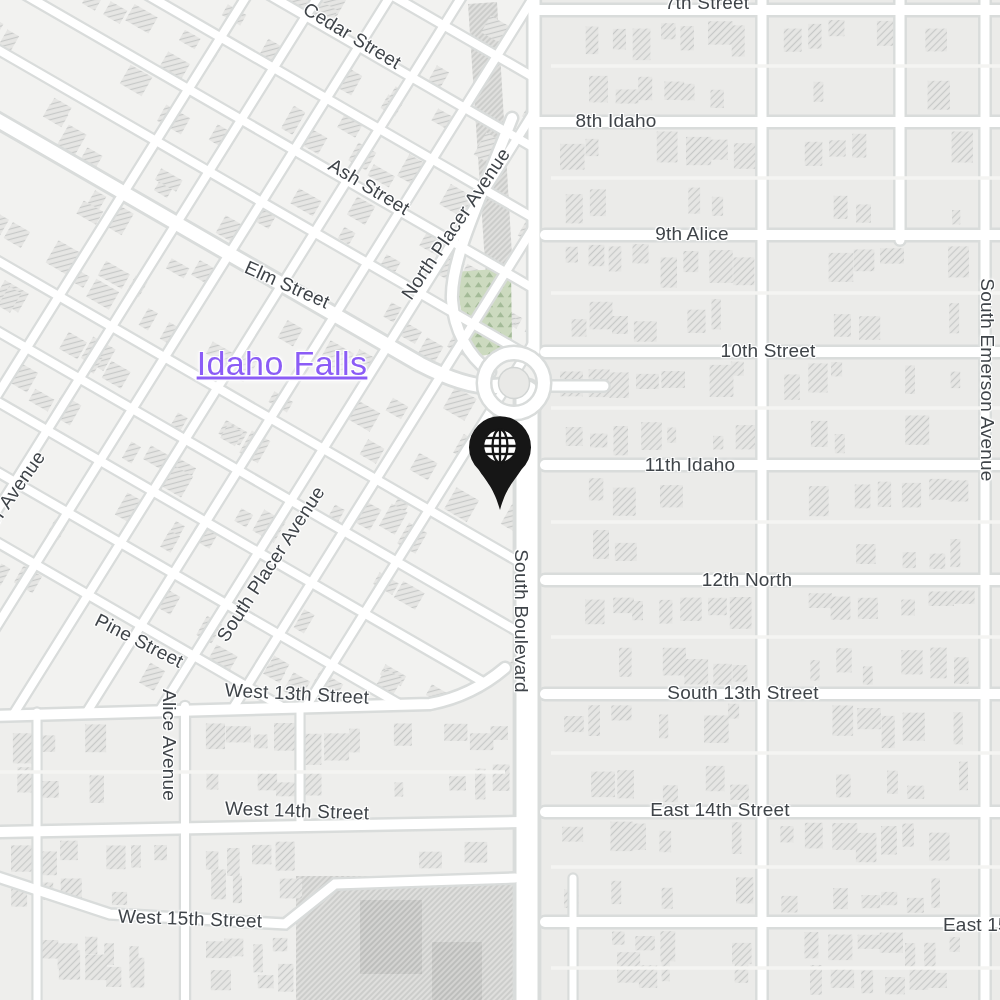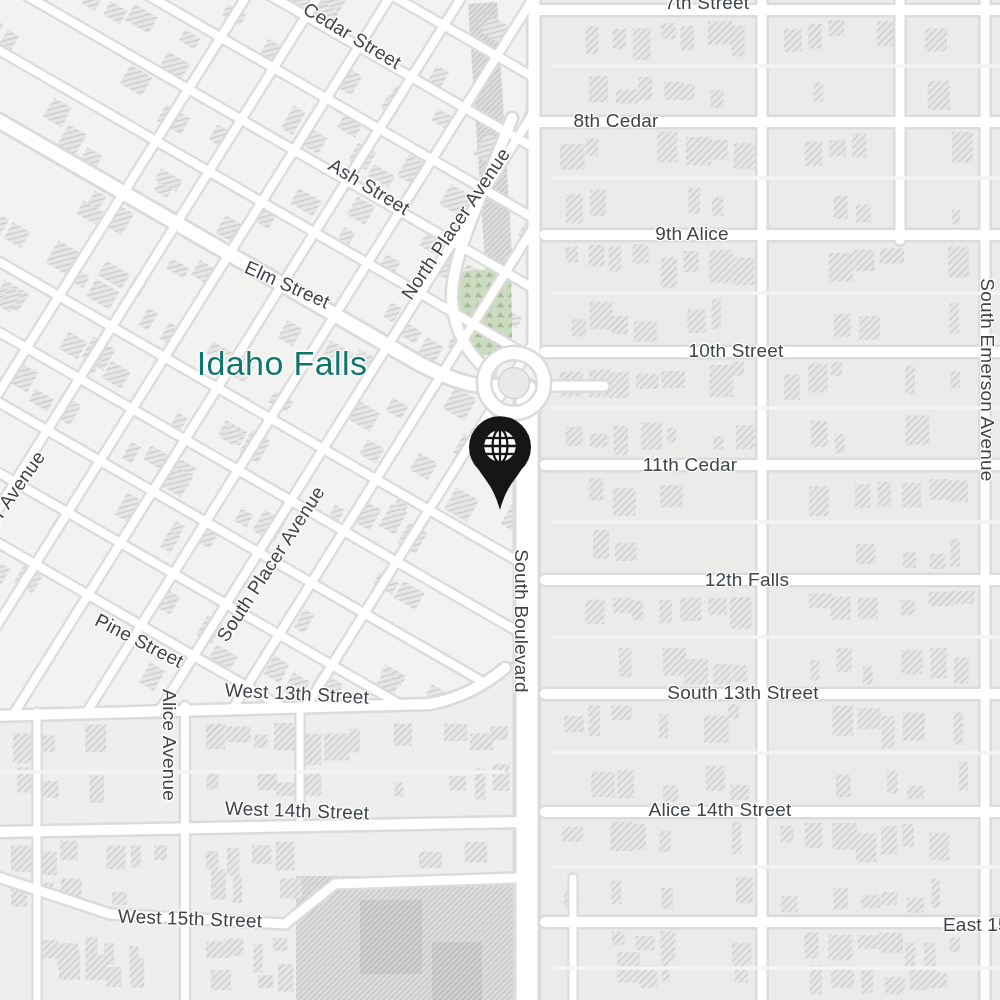--- a/index.html
+++ b/index.html
@@ -3,23 +3,23 @@
 <meta charset="utf-8">
 <style>
   html,body{margin:0;padding:0;background:#eeeeec;}
   .map{position:relative;width:1000px;height:1000px;overflow:hidden;
        font-family:"Liberation Sans",sans-serif;background:#eeeeec;}
   .map svg.base{position:absolute;left:0;top:0;}
   .lbl{position:absolute;white-space:nowrap;font-size:19px;letter-spacing:.2px;color:#3f4449;
        transform:translate(-50%,-50%) rotate(var(--r,0deg));
        text-shadow:-1px -1px 0 #fff,1px -1px 0 #fff,-1px 1px 0 #fff,1px 1px 0 #fff,0 0 3px #fff,0 0 5px #fff;}
   .lbl-left{transform:translate(0,-50%) rotate(var(--r,0deg));}
-  .city{position:absolute;white-space:nowrap;font-size:34px;letter-spacing:.4px;color:#0f766e;
+  .city{position:absolute;white-space:nowrap;font-size:34px;letter-spacing:.4px;color:#8b5cf6;
         transform:translate(-50%,-50%);
-        text-shadow:-1px -1px 0 #fff,1px -1px 0 #fff,-1px 1px 0 #fff,1px 1px 0 #fff,0 0 4px #fff,0 0 6px #fff;}
+        text-shadow:-1px -1px 0 #fff,1px -1px 0 #fff,-1px 1px 0 #fff,1px 1px 0 #fff,0 0 4px #fff,0 0 6px #fff;text-decoration:underline;}
   .pin{position:absolute;}
 </style>
 </head>
 <body>
 
 <div class="map">
 
   <svg class="base" width="1000" height="1000" viewBox="0 0 1000 1000">
     <defs>
       <clipPath id="leftClip">
@@ -667,38 +667,38 @@
       </g>
     <g id="g-round">
         <circle cx="514" cy="383" r="30" fill="none" stroke="#d9dcdb" stroke-width="17"></circle>
         <circle cx="514" cy="383" r="30" fill="none" stroke="#ffffff" stroke-width="12"></circle>
         <circle cx="514" cy="383" r="15.5" fill="#e9e9e7" stroke="#d2d5d4" stroke-width="1.5"></circle>
       </g>
   </svg>
 
   <div class="lbl" style="left:352px;top:36px;--r:31deg">Cedar Street</div>
   <div class="lbl" style="left:707px;top:3px">7th Street</div>
-  <div class="lbl" style="left:616px;top:121px">8th Cedar</div>
+  <div class="lbl" style="left:616px;top:121px">8th Idaho</div>
   <div class="lbl" style="left:369px;top:187px;--r:31deg">Ash Street</div>
   <div class="lbl" style="left:456px;top:224px;--r:-56deg">North Placer Avenue</div>
   <div class="lbl" style="left:692px;top:234px">9th Alice</div>
   <div class="lbl" style="left:287px;top:285px;--r:24deg">Elm Street</div>
-  <div class="lbl" style="left:736px;top:351px">10th Street</div>
+  <div class="lbl" style="left:768px;top:351px">10th Street</div>
   <div class="lbl" style="left:987px;top:380px;--r:90deg">South Emerson Avenue</div>
-  <div class="lbl" style="left:690px;top:465px">11th Cedar</div>
+  <div class="lbl" style="left:690px;top:465px">11th Idaho</div>
   <div class="lbl" style="left:521px;top:621px;--r:90deg">South Boulevard</div>
   <div class="lbl" style="left:271px;top:564px;--r:-57deg">South Placer Avenue</div>
-  <div class="lbl" style="left:747px;top:580px">12th Falls</div>
+  <div class="lbl" style="left:747px;top:580px">12th North</div>
   <div class="lbl" style="left:16px;top:489px;--r:-55deg">er Avenue</div>
   <div class="lbl" style="left:139px;top:641px;--r:27deg">Pine Street</div>
   <div class="lbl" style="left:297px;top:694px;--r:3deg">West 13th Street</div>
   <div class="lbl" style="left:743px;top:693px">South 13th Street</div>
   <div class="lbl" style="left:169px;top:745px;--r:90deg">Alice Avenue</div>
   <div class="lbl" style="left:297px;top:811px;--r:2deg">West 14th Street</div>
-  <div class="lbl" style="left:720px;top:810px">Alice 14th Street</div>
+  <div class="lbl" style="left:720px;top:810px">East 14th Street</div>
   <div class="lbl" style="left:190px;top:919px;--r:2deg">West 15th Street</div>
   <div class="lbl lbl-left" style="left:943px;top:925px">East 15th Street</div>
 
   <div class="city" style="left:282px;top:363px">Idaho Falls</div>
 
   <svg class="pin" width="80" height="112" viewBox="-40 -44 80 112" style="left:460px;top:402px">
     <path d="M0 64C-6 42 -14 35 -21.5 23.5A31 31 0 1 1 21.5 23.5C14 35 6 42 0 64Z" fill="#161616"></path>
     <g>
       <circle cx="0" cy="0" r="16.5" fill="#ffffff"></circle>
       <g stroke="#161616" stroke-width="2.3" fill="none">

